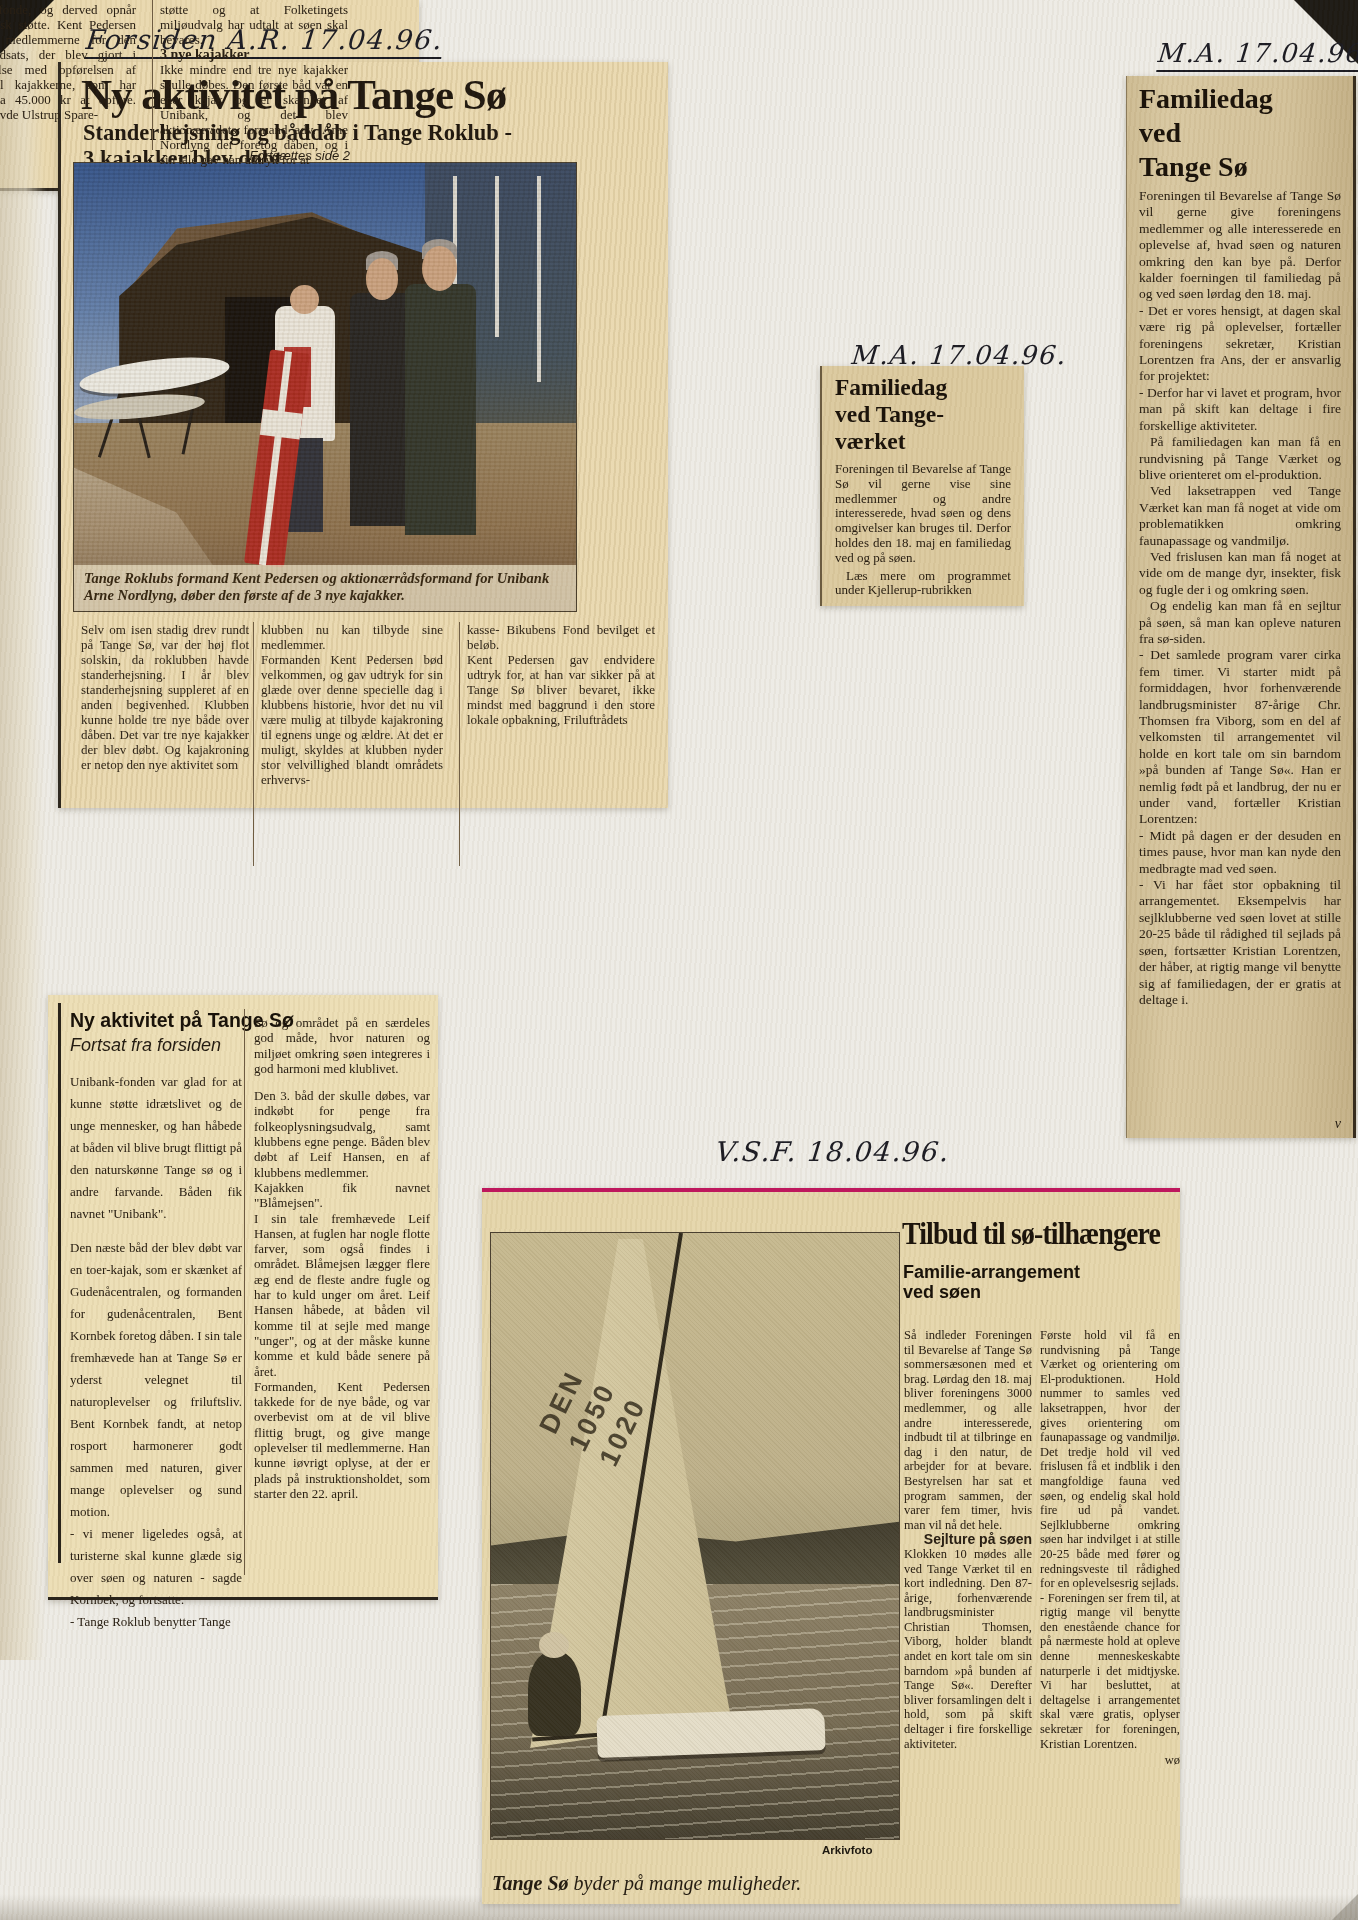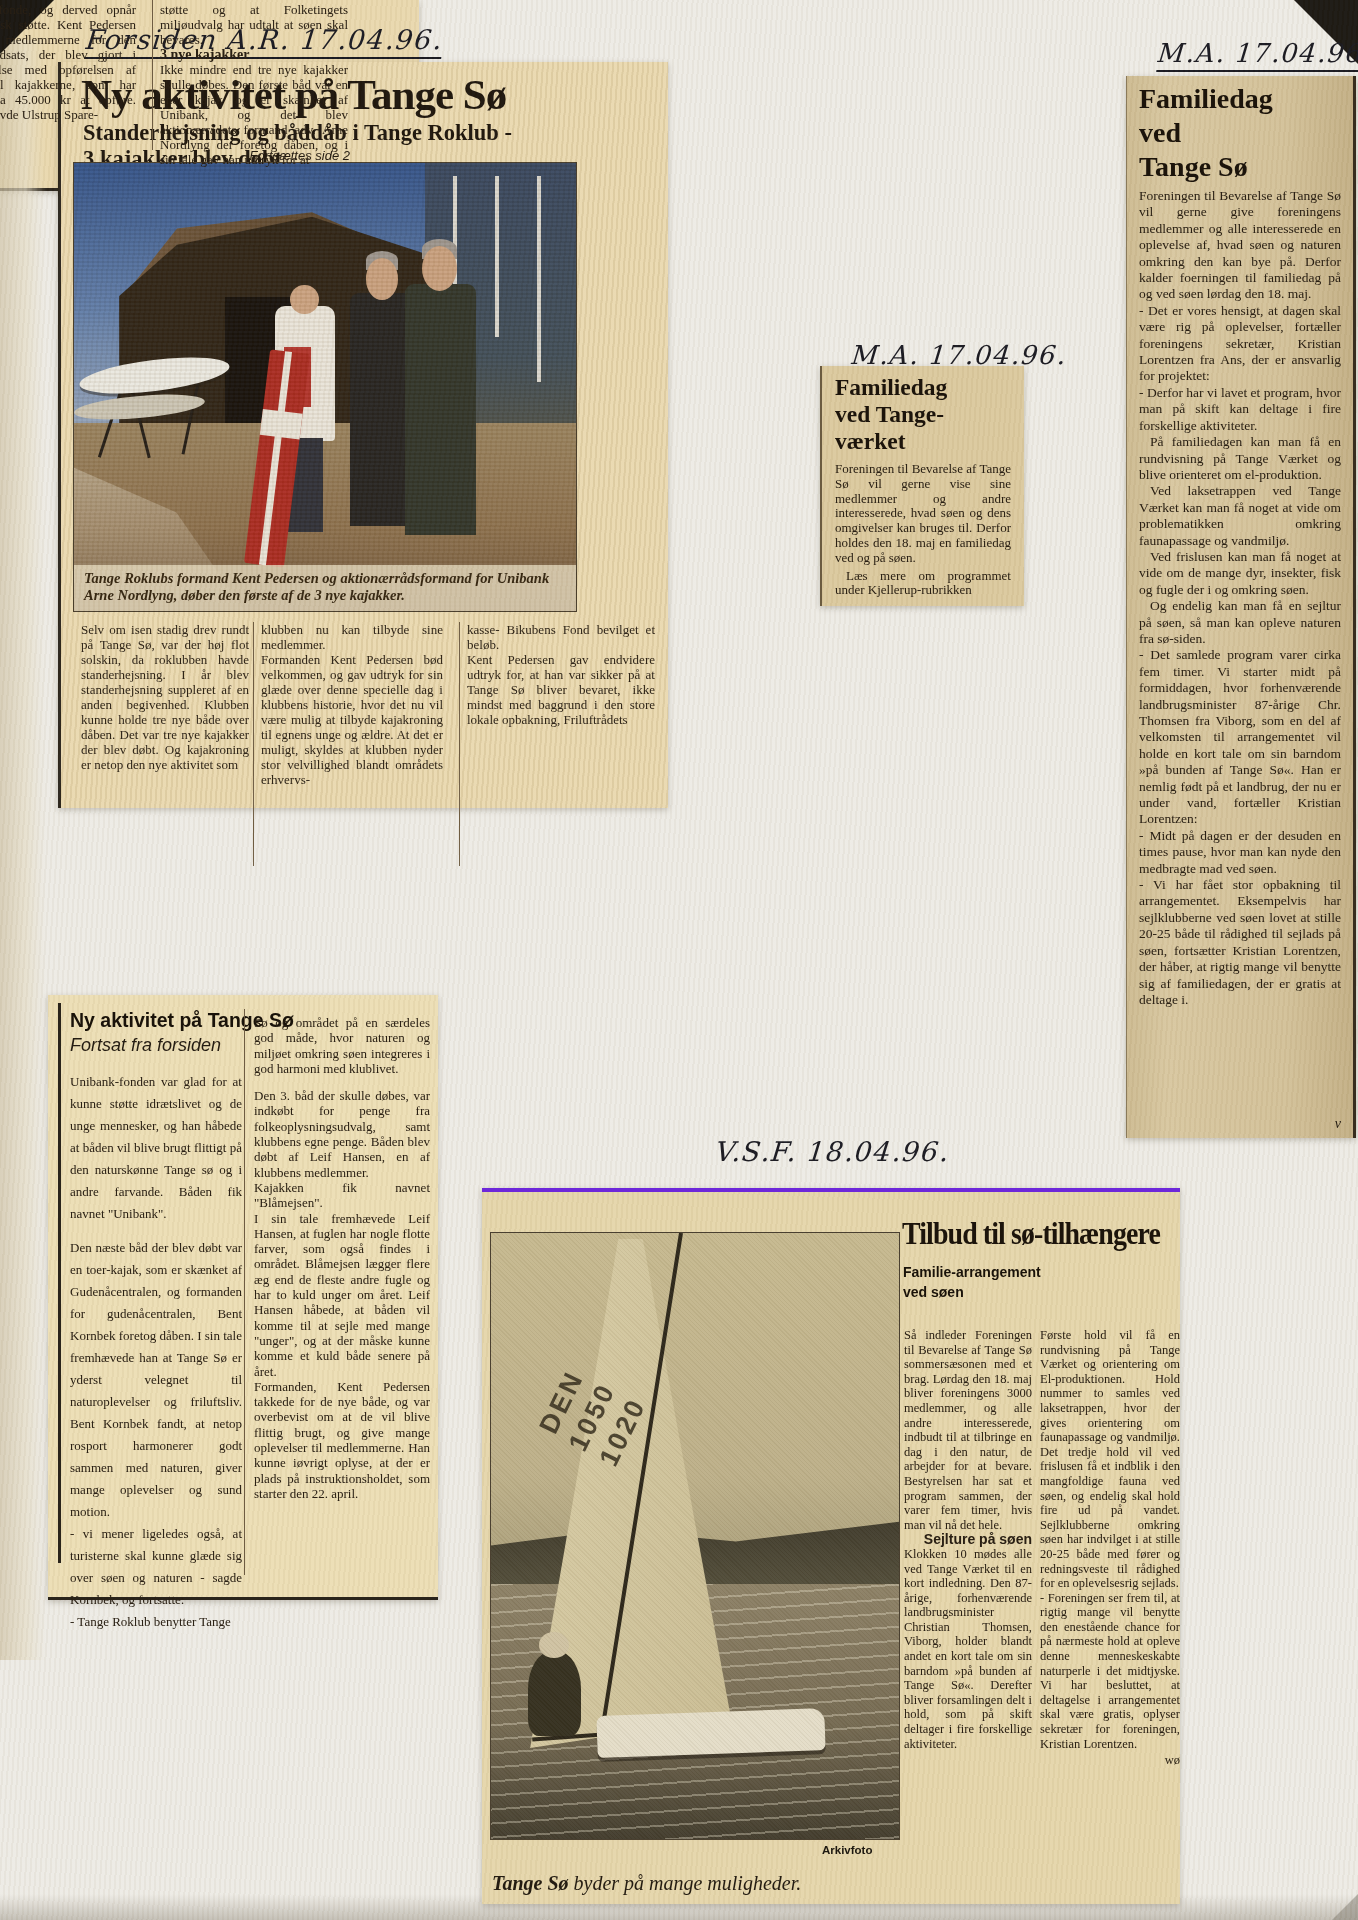--- a/index.html
+++ b/index.html
@@ -104,23 +104,23 @@
   
   #clip4{left:48px;top:995px;width:390px;height:602px;background:#ecdeb5;border-bottom:3px solid #2a241b;}
   #clip4 .lrule{position:absolute;left:10px;top:8px;width:3px;height:560px;background:#2a241b;}
   #clip4 .hl{position:absolute;left:22px;top:14px;font-family:"Liberation Sans",sans-serif;font-size:19.5px;font-weight:bold;color:#191209;}
   #clip4 .sh{position:absolute;left:22px;top:40px;font-family:"Liberation Sans",sans-serif;font-size:18px;font-style:italic;color:#241c12;}
   #c4-col1{left:22px;top:76px;width:172px;line-height:22px;}
   #c4-col2{left:206px;top:20px;width:176px;line-height:15.3px;}
   #clip4 .gap{height:12px;}
 
   
-  #clip5{left:482px;top:1188px;width:698px;height:712px;background:#e5d6ab;border-top:4px solid #6d28d9;}
+  #clip5{left:482px;top:1188px;width:698px;height:712px;background:#e5d6ab;border-top:4px solid #be185d;}
   #clip5 .hl{position:absolute;left:420px;top:24px;font-size:31px;letter-spacing:-1px;transform:scaleX(.9);transform-origin:left;white-space:nowrap;}
-  #clip5 .sh{position:absolute;left:421px;top:70px;font-family:"Liberation Sans",sans-serif;font-weight:bold;font-size:14px;line-height:20px;color:#191209;}
+  #clip5 .sh{position:absolute;left:421px;top:70px;font-family:"Liberation Sans",sans-serif;font-weight:bold;font-size:18px;line-height:20px;color:#191209;}
   #c5-col1{left:422px;top:136px;width:128px;font-size:12.5px;line-height:14.6px;}
   #c5-col2{left:558px;top:136px;width:140px;font-size:12.5px;line-height:14.6px;}
   .c5-sub{font-family:"Liberation Sans",sans-serif;font-weight:bold;font-size:14px;margin:7px 0 3px 0;text-align:right;}
   #c5-byline{text-align:right;font-size:12.5px;margin-top:2px;}
   #arkivfoto{position:absolute;left:340px;top:652px;font-family:"Liberation Sans",sans-serif;font-weight:bold;font-size:11.5px;color:#1d1810;}
   #photo2-caption{position:absolute;left:10px;top:680px;font-size:20px;font-style:italic;color:#241c12;}
   #photo2-caption b{font-weight:bold;}
 
   #photo2{position:absolute;left:8px;top:40px;width:408px;height:606px;overflow:hidden;background:#c2b58e;border:1px solid #4a4030;}
   .p2-sky{position:absolute;inset:0;background:linear-gradient(180deg,#c6b98f,#bdb089 40%,#a89c78 58%);}

